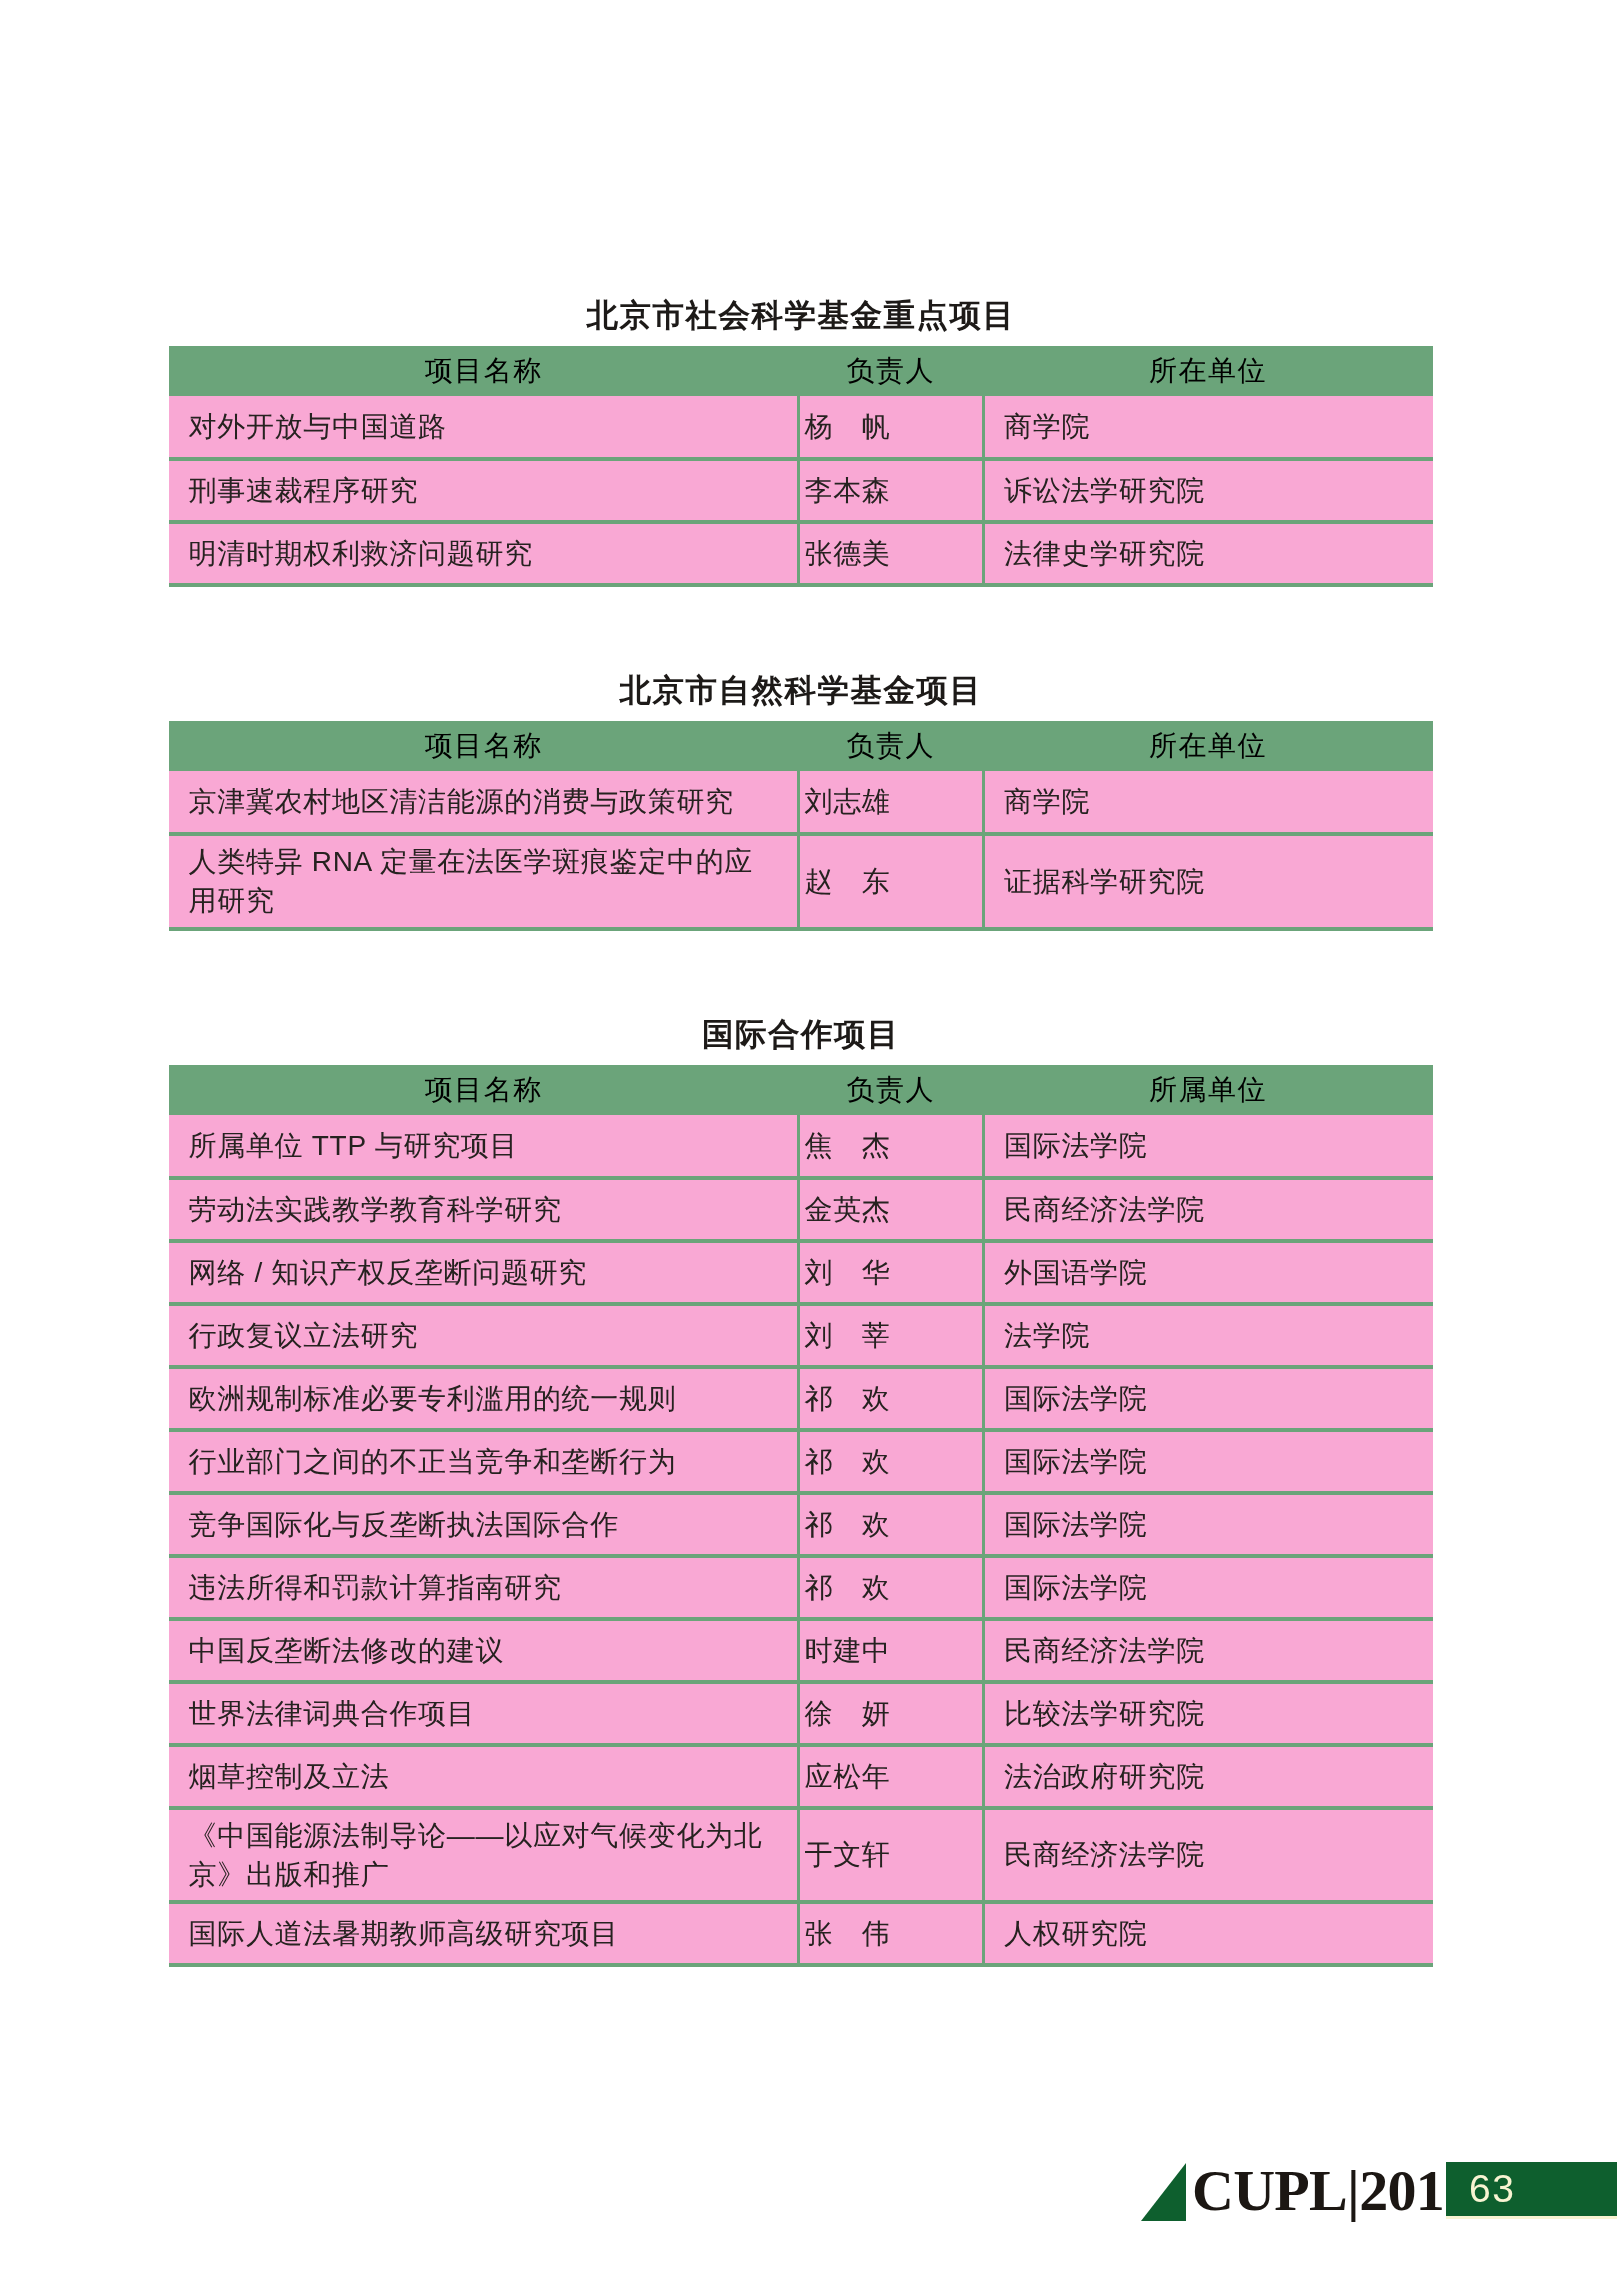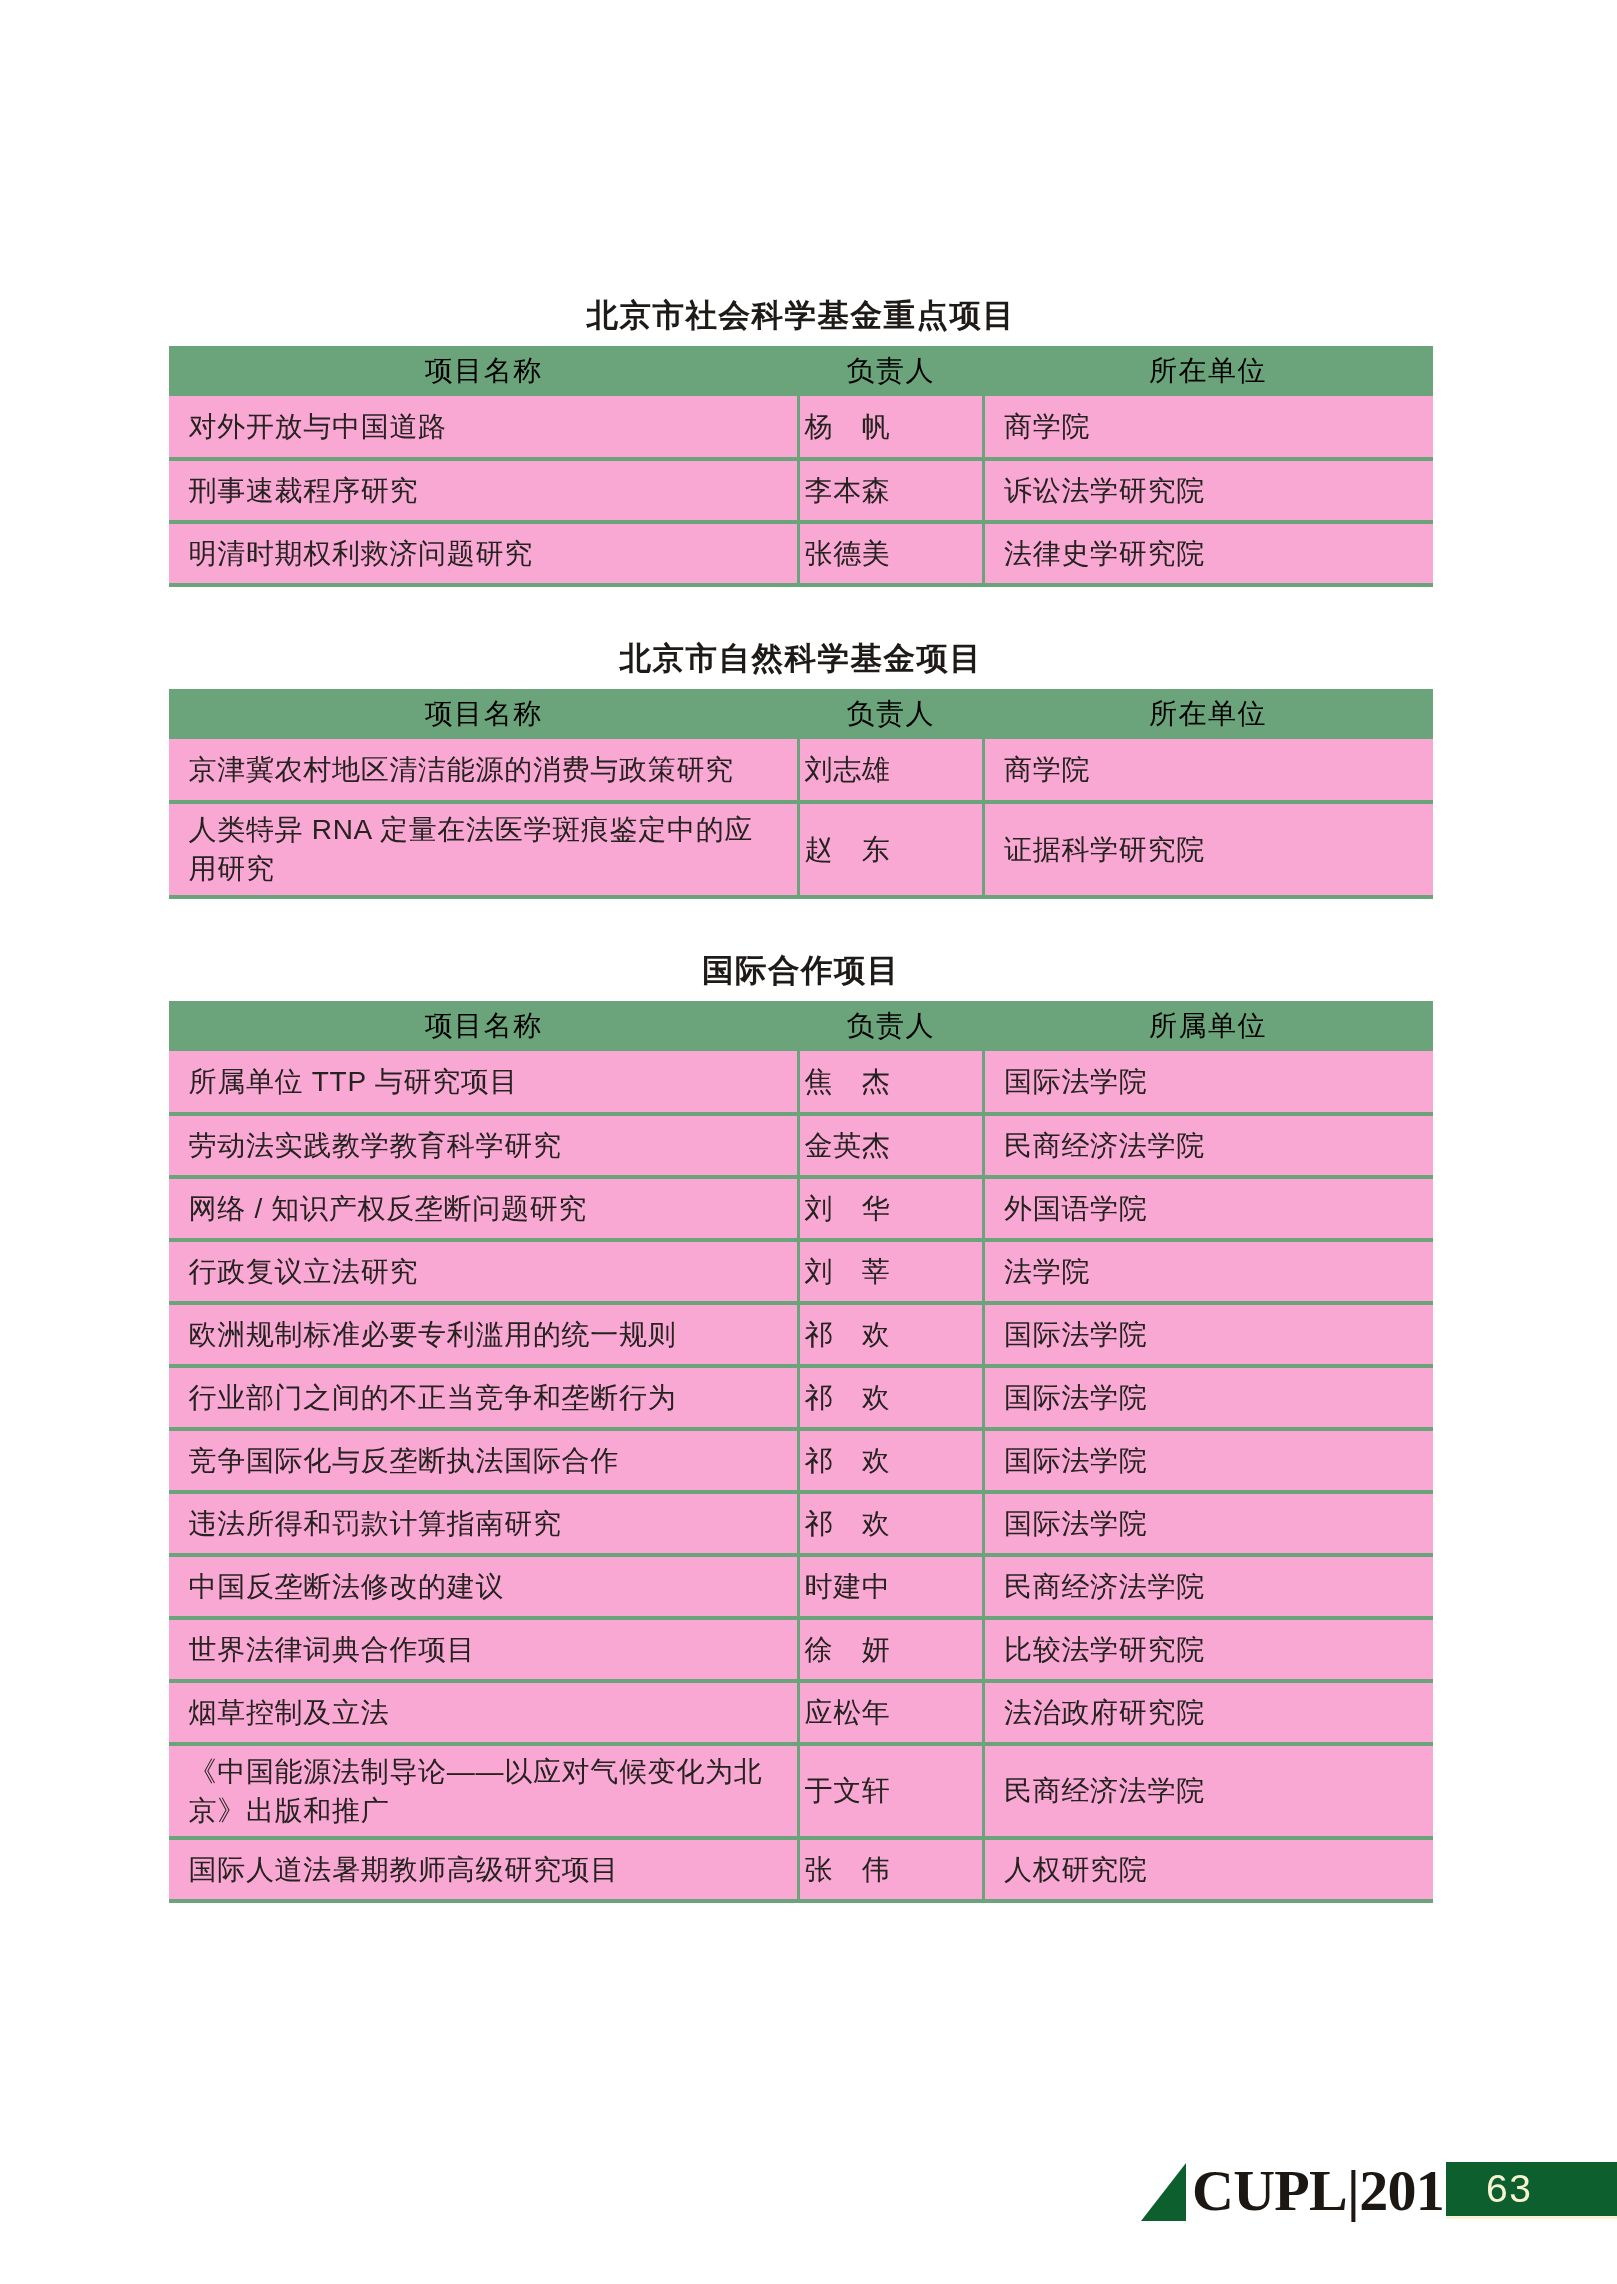--- a/index.html
+++ b/index.html
@@ -12,21 +12,21 @@
     font-family: "Liberation Sans", "DejaVu Sans", sans-serif;
     color: #262220;
     overflow: hidden;
   }
   .content {
     position: absolute;
     left: 169px;
     top: 0;
     width: 1264px;
   }
-  .table-section { margin-top: 54px; }
+  .table-section { margin-top: 86px; }
   .table-section:first-child { margin-top: 298px; }
   .section-title {
     font-size: 31.5px;
     font-weight: bold;
     text-align: center;
     color: #1d1a18;
     letter-spacing: 1.5px;
     line-height: 1.1;
     margin-bottom: 13.5px;
   }
@@ -99,21 +99,21 @@
   .footer-pagebox {
     position: absolute;
     left: 1446px;
     top: 1.5px;
     width: 171px;
     height: 57px;
     background: #0E5F2E;
     border-bottom: 3px solid #F8F4D2;
     display: flex;
     align-items: center;
-    padding-left: 40px;
+    padding-left: 23px;
   }
   .footer-pagebox .page-number {
     font-size: 39px;
     line-height: 1;
     color: #F8F4D2;
     letter-spacing: 1.5px;
   }
 </style>
 </head>
 <body>

